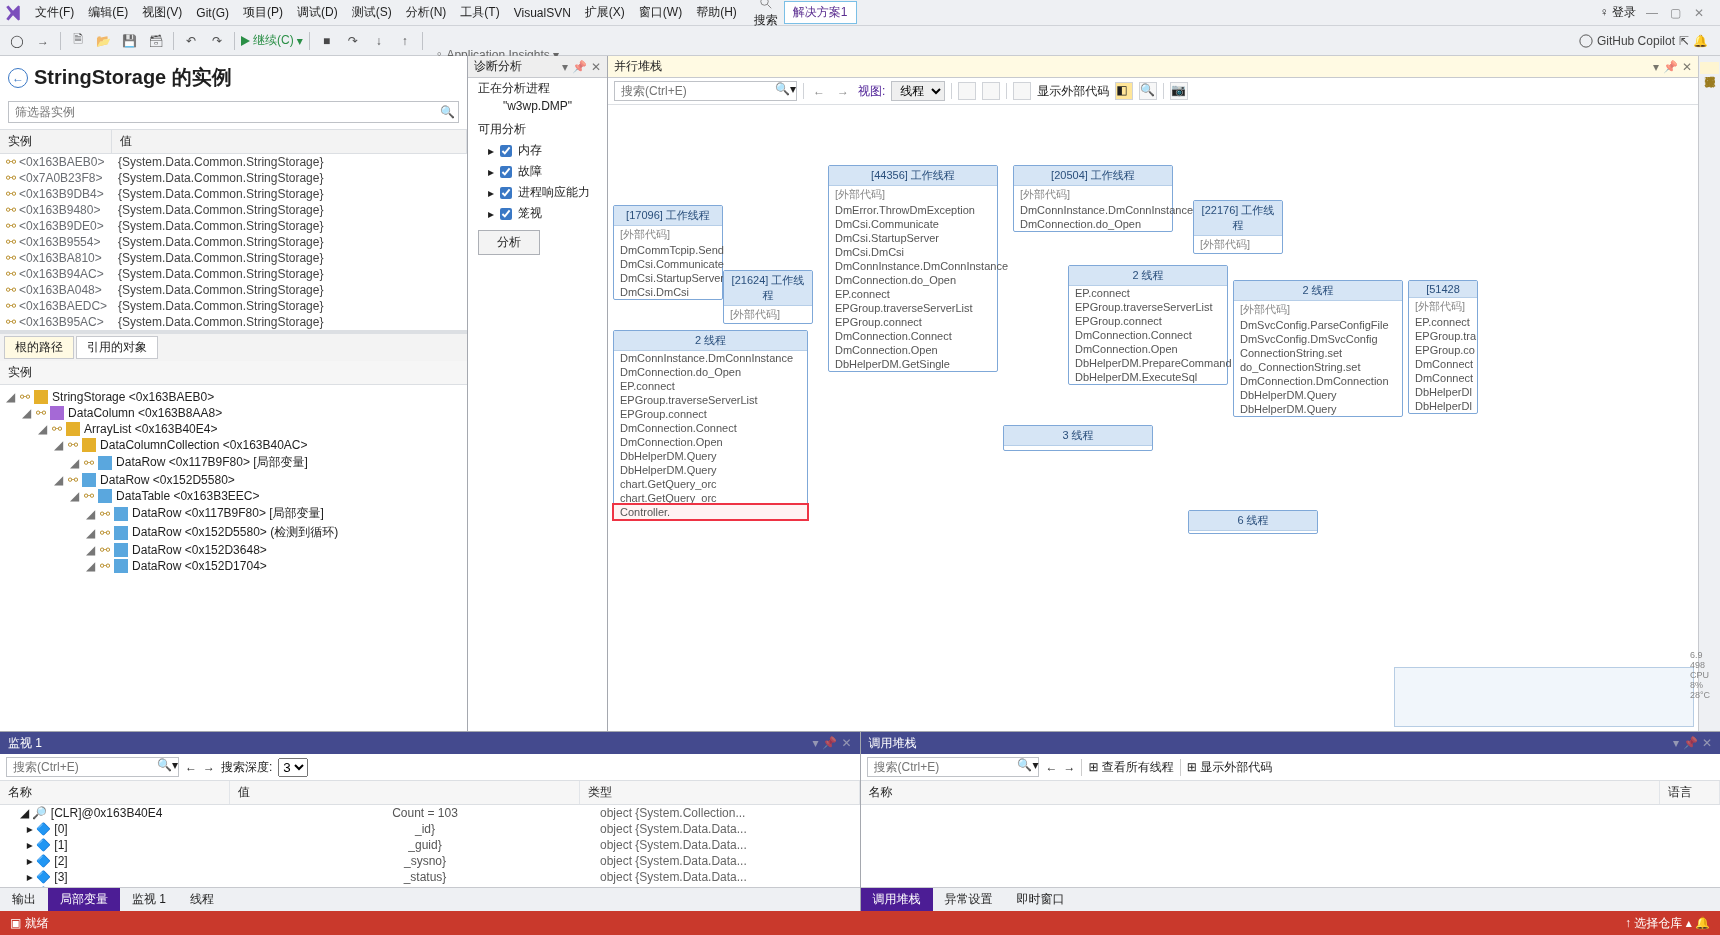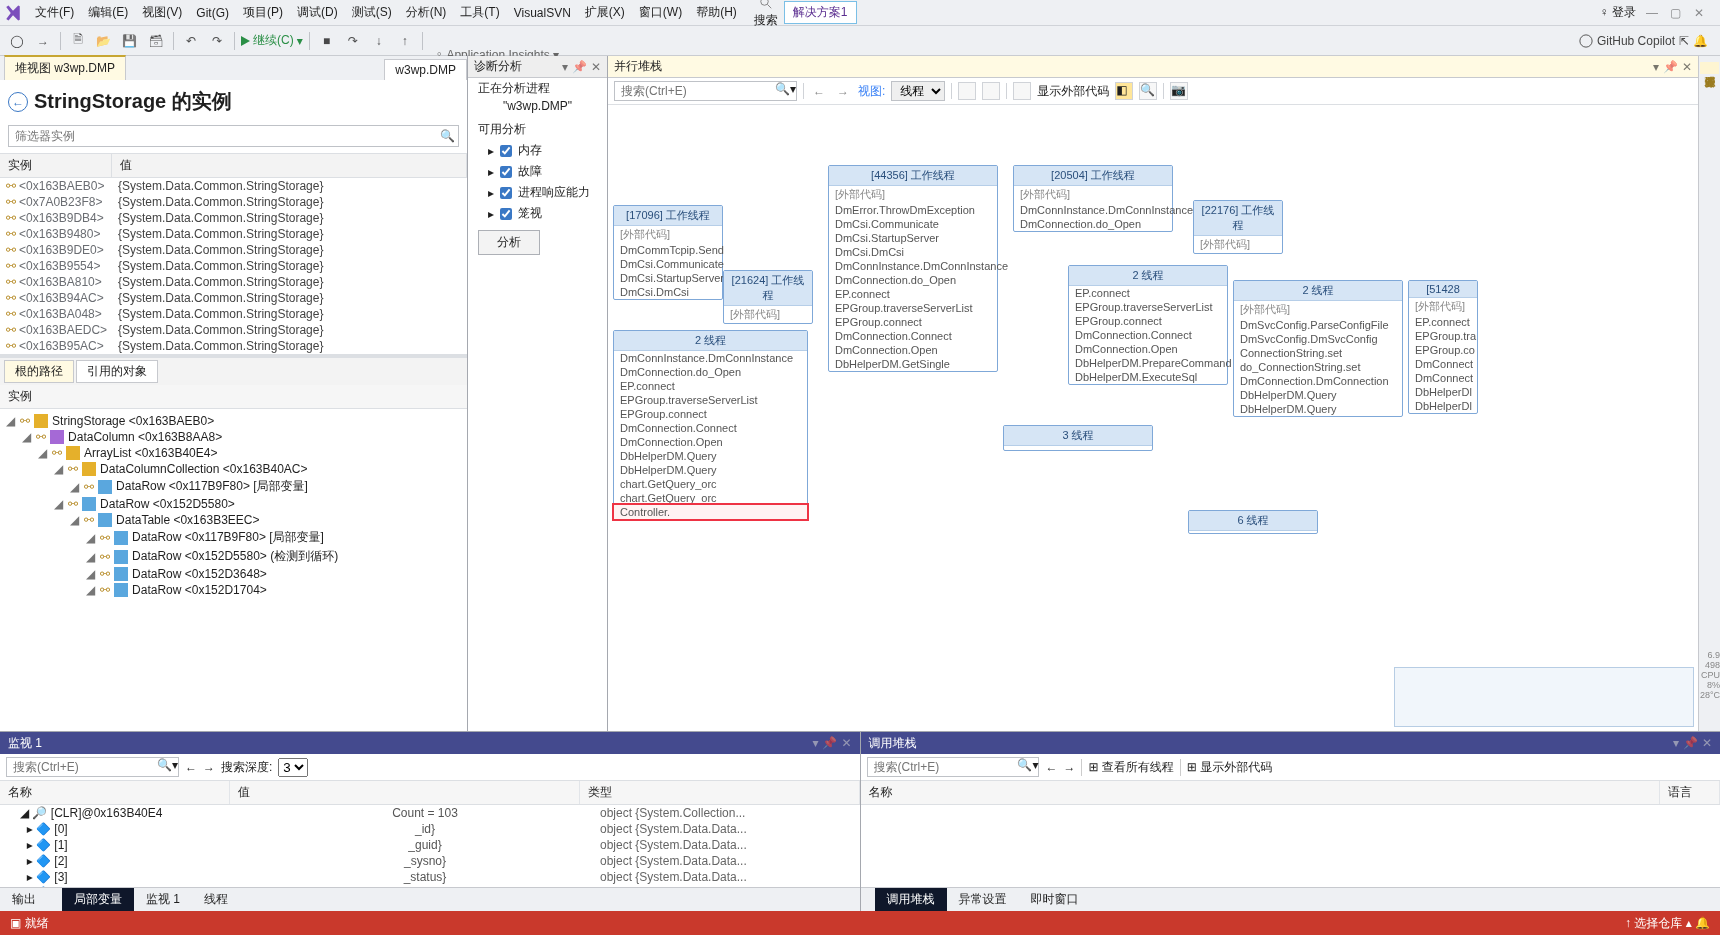--- a/index.html
+++ b/index.html
@@ -70,21 +70,21 @@
 .diag .chk { width: 12px; height: 12px; accent-color: #3a78c5; }
 .diag .btn { display: inline-block; padding: 3px 18px; border: 1px solid #adb0b6; background: #f3f3f3; margin-top: 6px; }
 
 
 .ps { flex: 1; background: #fff; display: flex; flex-direction: column; min-height: 0; }
 .psbar { display: flex; align-items: center; gap: 6px; padding: 3px 6px; border-bottom: 1px solid #dcdfe3; background: #fff; }
 .psbar .search { display: flex; border: 1px solid #bfc2c7; }
 .psbar .search input { border: none; padding: 2px 6px; width: 160px; font-size: 12px; outline: none; }
 .psbar .sep { width: 1px; height: 16px; background: #d0d3d8; }
 .psbar .navbtn { color: #888; padding: 0 3px; }
-.psbar .vlabel { color: #3b82f6; }
+.psbar .vlabel { color: #4c1d95; }
 .psbar select { border: 1px solid #bfc2c7; font-size: 12px; padding: 1px 4px; }
 .psbar .tbtn2 { width: 18px; height: 18px; border: 1px solid #d0d3d8; background: #f7f7f7; }
 .pscanvas { flex: 1; position: relative; overflow: hidden; background: #fff; }
 .stackbox { position: absolute; border: 1px solid #7fa8d8; background: #fff; border-radius: 2px; font-size: 11px; }
 .stackbox .shdr { background: #d6e5f5; border-bottom: 1px solid #b6cee8; padding: 2px 6px; color: #2a4f7c; text-align: center; }
 .stackbox .sline { padding: 1px 6px; color: #555; white-space: nowrap; }
 .stackbox .ext { color: #888; }
 .stackbox .hilite { outline: 2px solid #e34; background: #fff3f3; }
 .note { position: absolute; color: #e22; font-size: 16px; line-height: 1.6; }
 .mini { position: absolute; right: 4px; bottom: 4px; width: 300px; height: 60px; border: 1px solid #b7cde4; background: #f1f6fb; }
@@ -99,28 +99,28 @@
 .btoolbar .search input { border: none; padding: 2px 6px; width: 150px; font-size: 12px; outline: none; }
 .bgridhdr { display: flex; background: #f6f6f6; border-bottom: 1px solid #dcdfe3; font-size: 12px; }
 .bgridhdr > div { padding: 3px 8px; border-right: 1px solid #e2e5e9; }
 .blist { flex: 1; overflow: auto; padding-left: 16px; }
 .brow { display: flex; padding: 1px 4px; align-items: center; }
 .brow .c1 { width: 230px; display: flex; align-items: center; gap: 4px; }
 .brow .c2 { width: 350px; color: #555; text-align: center; }
 .brow .c3 { flex: 1; color: #666; }
 .btabs { display: flex; background: #eef0f3; border-top: 1px solid #c7c9ce; }
 .btab { padding: 3px 12px; font-size: 12px; }
-.btab.active { background: #0f172a; color: #fff; margin-left: 14px; }
+.btab.active { background: #4c1d95; color: #fff; }
 
 .sidebar { width: 22px; background: #eef0f3; display: flex; flex-direction: column; align-items: center; gap: 6px; padding-top: 6px; border-left: 1px solid #c7c9ce; }
 .sidestub { writing-mode: vertical-rl; font-size: 11px; color: #9b7c1f; background: #fef5d2; padding: 6px 2px; }
 
 .statusbar { height: 24px; background: #c9392c; color: #fff; display: flex; align-items: center; padding: 0 10px; font-size: 12px; }
 .statusbar .spacer { flex: 1; }
-.meters { position: absolute; right: 0; top: 650px; width: 30px; font-size: 9px; color: #888; text-align: right; }
+.meters { position: absolute; right: 0; top: 650px; width: 30px; font-size: 9px; color: #888; text-align: left; }
 
 svg { display: block; }
 </style>
 </head>
 <body>
 
 <div class="root">
 
   <div class="menubar">
     <span class="logo">
@@ -188,25 +188,20 @@
         </svg>
       <span>GitHub Copilot</span>
       <span>⇱</span>
       <span>🔔</span>
     </span>
   </div>
 
   <div class="mainrow">
 
     <div class="col col1">
-      <div class="tabstrip">
-        <span class="tab active">堆视图 w3wp.DMP</span>
-        <span style="flex:1"></span>
-        <span class="tab">w3wp.DMP</span>
-      </div>
       <div class="heapbody">
         <div class="heaphdr">
           <span class="backbtn">←</span>
           <h2>StringStorage 的实例</h2>
         </div>
         <div class="filter">
           <input placeholder="筛选器实例" style="">
           <span class="mag">🔍</span>
         </div>
         <div class="gridhdr">

